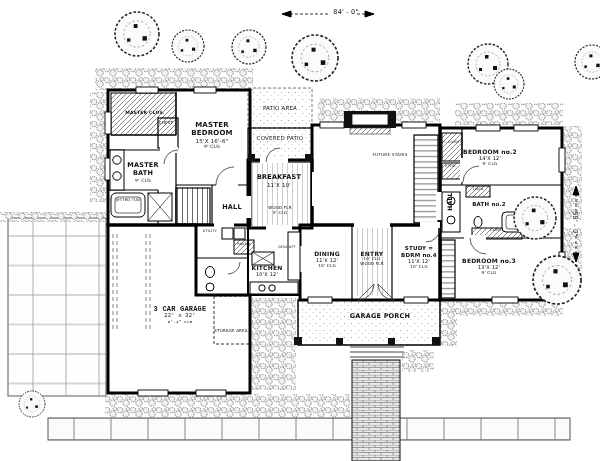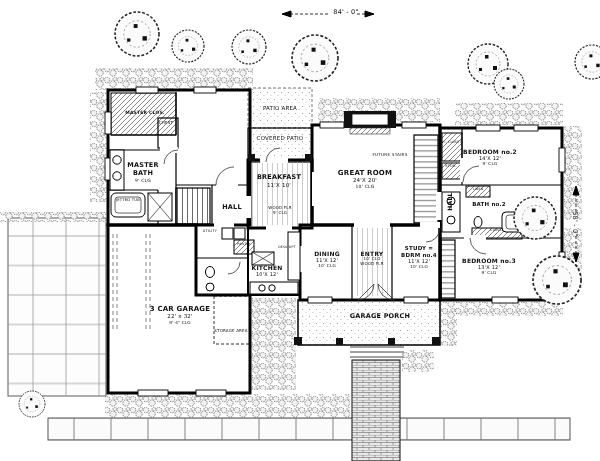--- a/index.html
+++ b/index.html
@@ -258,20 +258,25 @@
 <div class="lbl vertR" style="left:554px;top:220px;width:40px;">
   <span style="font-size:6.5px">58' - 0"</span>
 </div>
 
 <div class="lbl" style="left:114px;top:110px;width:62px;">
   <span class="nm" style="font-size:4.5px">MASTER CLOS.</span>
 </div>
 <div class="lbl" style="left:153px;top:121px;width:26px;">
   <span style="font-size:4px">CHEST</span>
 </div>
+<div class="lbl" style="left:188px;top:121px;width:48px;">
+  <span class="nm" style="font-size:7px">MASTER BEDROOM</span>
+  <span style="font-size:5.5px">15'X 16'-6"</span>
+  <span style="font-size:4.5px">9' CLG</span>
+</div>
 <div class="lbl" style="left:123px;top:162px;width:40px;">
   <span class="nm" style="font-size:6.5px">MASTER BATH</span>
   <span style="font-size:4.5px">9' CLG</span>
 </div>
 <div class="lbl" style="left:113px;top:198px;width:30px;">
   <span style="font-size:3.8px">JETTED TUB</span>
 </div>
 <div class="lbl" style="left:214px;top:204px;width:36px;">
   <span class="nm" style="font-size:6.5px">HALL</span>
 </div>
@@ -281,25 +286,20 @@
 <div class="lbl" style="left:254px;top:135px;width:52px;">
   <span style="font-size:5.5px">COVERED PATIO</span>
 </div>
 <div class="lbl" style="left:248px;top:174px;width:62px;">
   <span class="nm" style="font-size:6.5px">BREAKFAST</span>
   <span style="font-size:5.5px">11'X 10'</span>
 </div>
 <div class="lbl" style="left:262px;top:206px;width:36px;">
   <span style="font-size:4px">WOOD FLR</span>
   <span style="font-size:4px">9' CLG</span>
-</div>
-<div class="lbl" style="left:325px;top:169px;width:80px;">
-  <span class="nm" style="font-size:7px">GREAT ROOM</span>
-  <span style="font-size:5.5px">24'X 20'</span>
-  <span style="font-size:4.5px">10' CLG</span>
 </div>
 <div class="lbl" style="left:366px;top:152px;width:48px;">
   <span style="font-size:4.2px">FUTURE STAIRS</span>
 </div>
 <div class="lbl vertL" style="left:434px;top:198px;width:32px;">
   <span class="nm" style="font-size:6px">HALL</span>
 </div>
 <div class="lbl" style="left:436px;top:141px;width:30px;">
   <span style="font-size:3.2px">W.I. CLOSET</span>
 </div>
@@ -350,21 +350,21 @@
 </div>
 <div class="lbl" style="left:232px;top:243px;width:24px;">
   <span style="font-size:3.2px">PANTRY</span>
 </div>
 <div class="lbl" style="left:197px;top:229px;width:26px;">
   <span style="font-size:3.5px">UTILITY</span>
 </div>
 <div class="lbl" style="left:274px;top:246px;width:26px;">
   <span style="font-size:3.2px">DESK OPT</span>
 </div>
-<div class="lbl" style="left:140px;top:305px;width:80px;">
+<div class="lbl" style="left:140px;top:305px;width:80px;font-family:Liberation Mono, monospace;">
   <span class="nm" style="font-size:7px">3 CAR GARAGE</span>
   <span style="font-size:5.5px">22' x 32'</span>
   <span style="font-size:4.2px">9'-4" CLG</span>
 </div>
 <div class="lbl" style="left:214px;top:329px;width:34px;">
   <span style="font-size:4px">STORAGE AREA</span>
 </div>
 <div class="lbl" style="left:330px;top:313px;width:100px;">
   <span class="nm" style="font-size:6.5px">GARAGE PORCH</span>
 </div>

